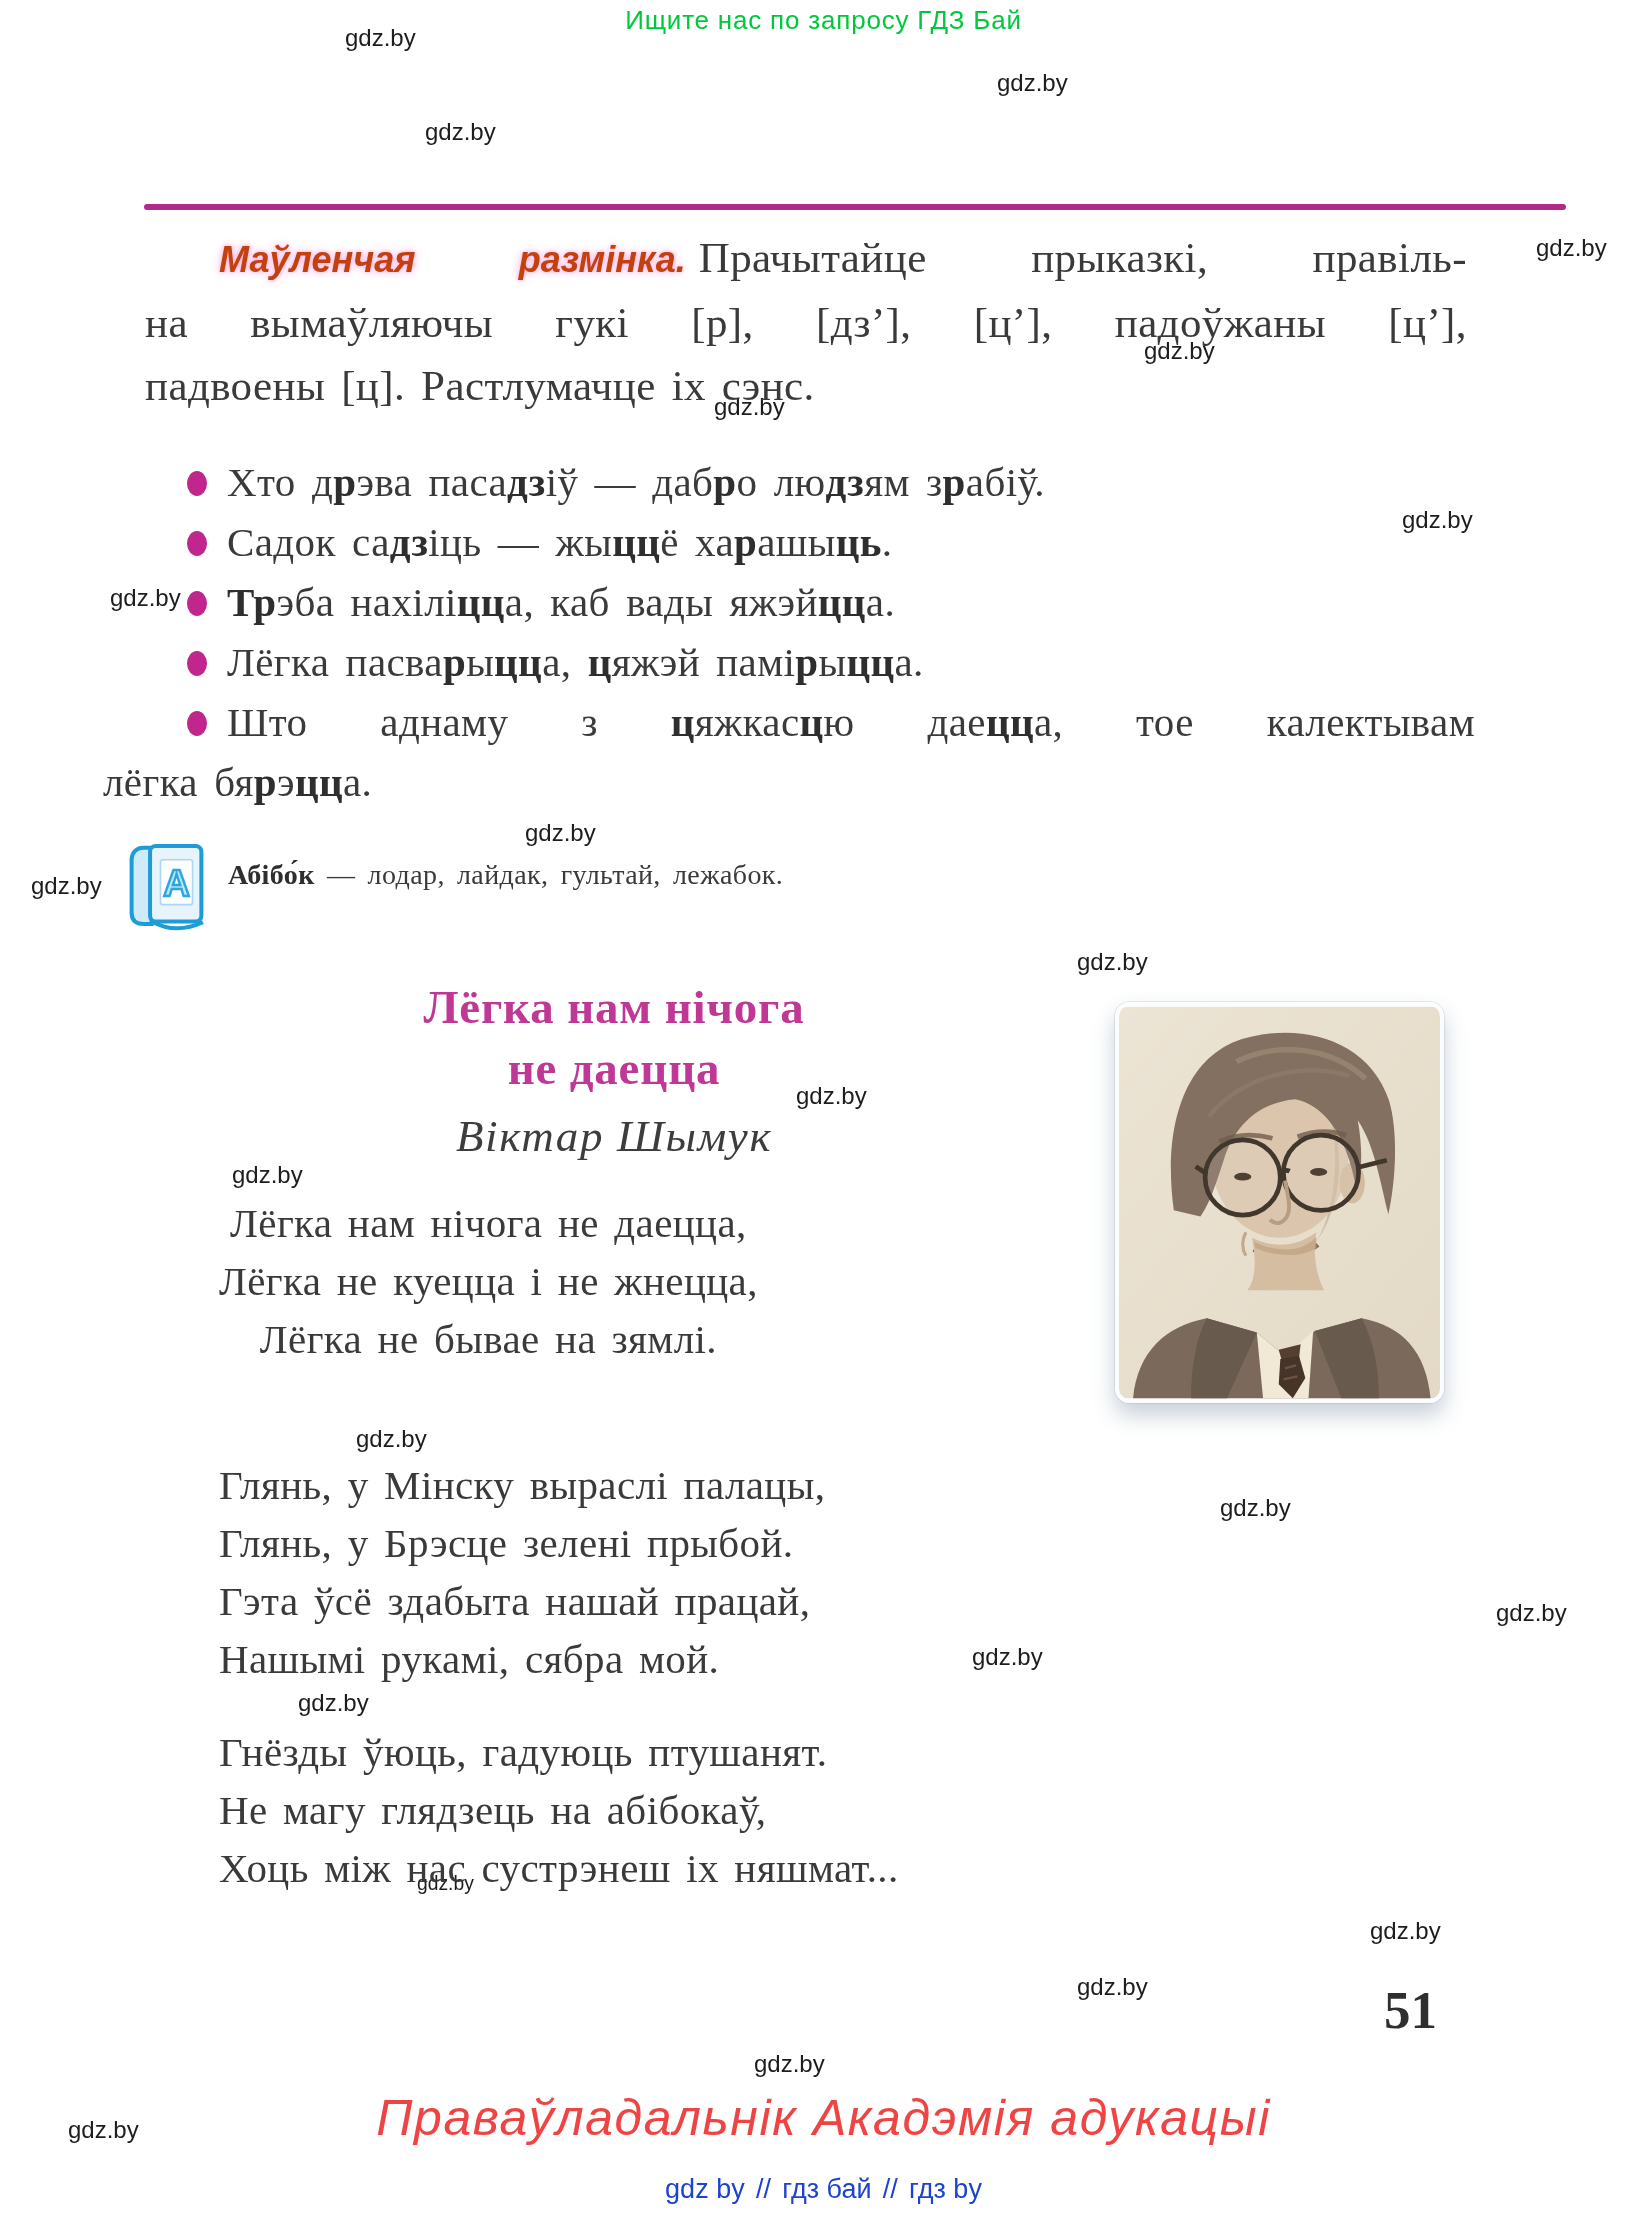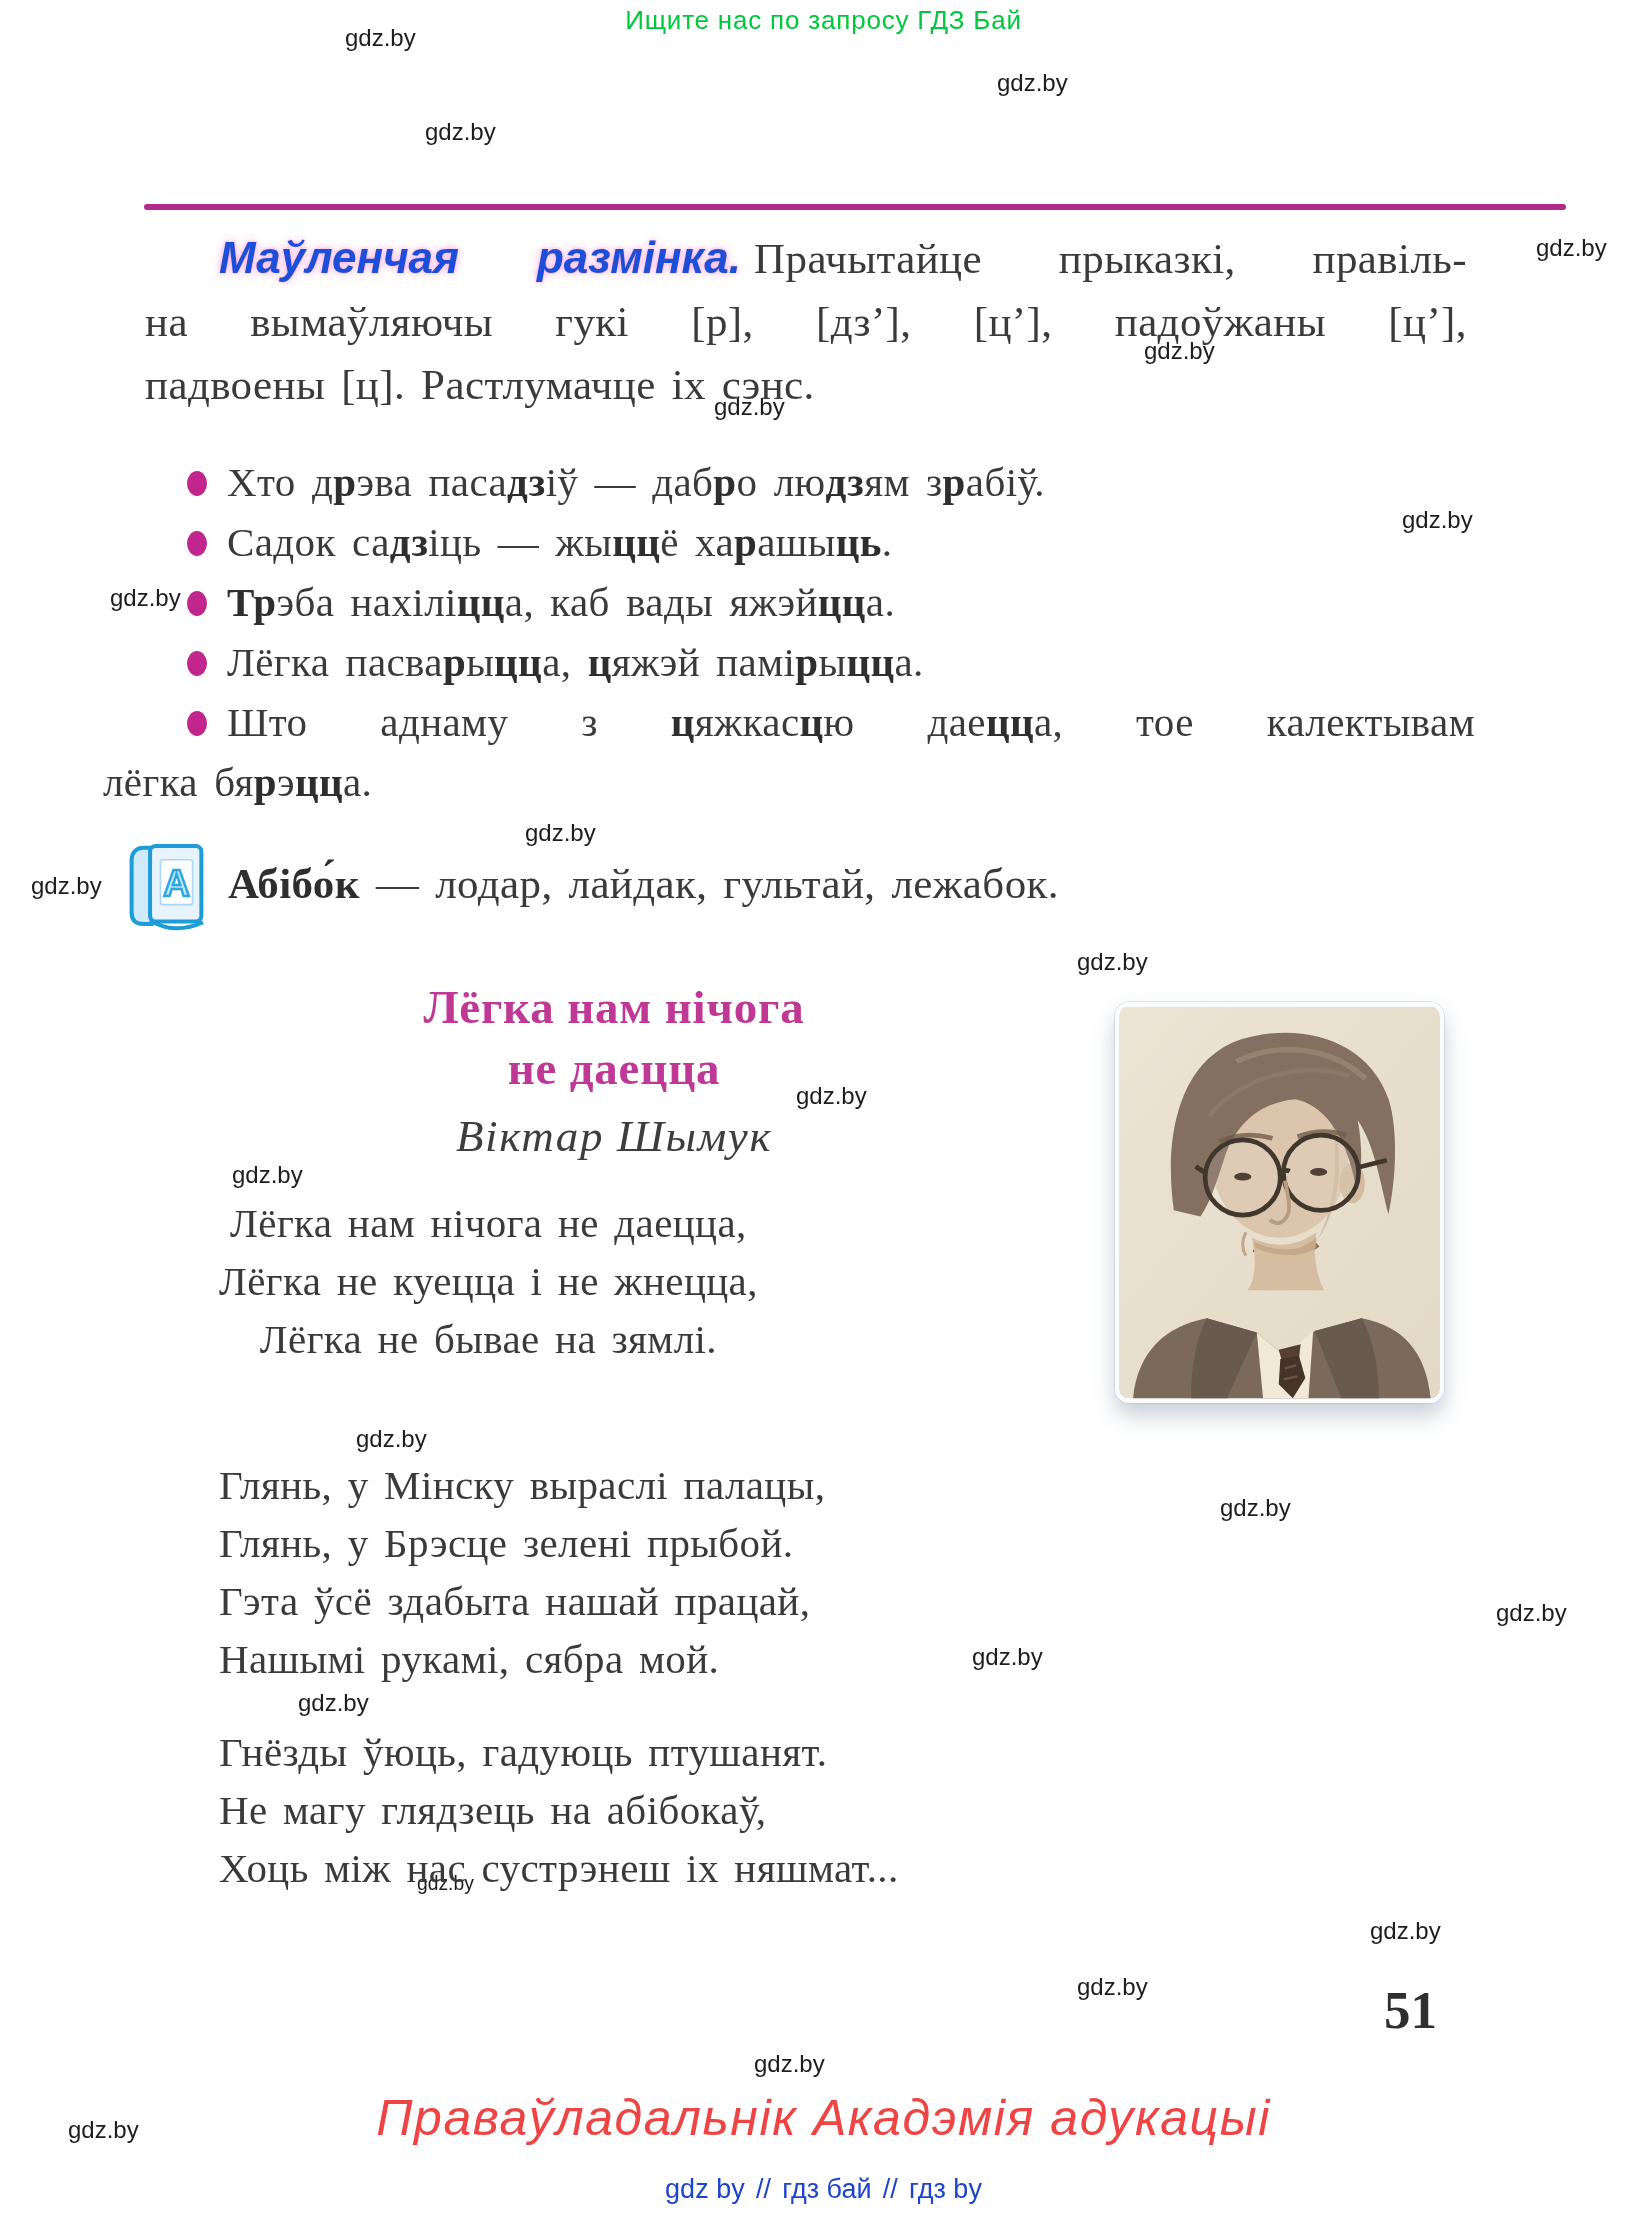--- a/index.html
+++ b/index.html
@@ -14,36 +14,36 @@
   .wm{position:absolute;font-family:"Liberation Sans",sans-serif;color:#1d1d1d;white-space:nowrap;}
 
   
   .rule{position:absolute;left:144px;top:204px;width:1422px;height:6.4px;background:#b02a8c;border-radius:3.2px;}
 
   
   .instr{position:absolute;left:145px;top:226px;width:1322px;font-size:43px;line-height:63px;
          word-spacing:4.8px;letter-spacing:0.4px;}
   .instr .l1,.instr .l2{text-align:justify;text-align-last:justify;}
   .instr .l1{padding-left:74px;}
-  .mh{font-family:"Liberation Sans",sans-serif;font-weight:bold;font-style:italic;font-size:44px;
-      color:#1d4ed8;text-shadow:0 0 9.7px #fbb0e0,0 0 3.2px #fbb0e0;padding-right:13px;letter-spacing:0;}
+  .mh{font-family:"Liberation Sans",sans-serif;font-weight:bold;font-style:italic;font-size:36px;
+      color:#c2410c;text-shadow:0 0 9.7px #fbb0e0,0 0 3.2px #fbb0e0;padding-right:13px;letter-spacing:0;}
 
   
   .proverbs{position:absolute;left:185px;top:452px;width:1290px;font-size:41px;line-height:60px;
             word-spacing:5.6px;letter-spacing:0.4px;}
   .prov{position:relative;padding-left:42px;}
   .prov .dot{position:absolute;left:1.6px;top:19.3px;width:20px;height:25px;background:#c0268c;border-radius:50%;}
   .prov b{font-weight:bold;color:#2e2e2e;}
   .prov.cont{margin-left:-82px;padding-left:0;}
   .prov.just .ptxt{display:block;text-align:justify;text-align-last:justify;}
 
   
   .dict{position:absolute;left:126px;top:840px;width:1354px;height:105px;}
   .dict-icon{position:absolute;left:0;top:1.6px;width:85px;height:89px;}
-  .dict-text{position:absolute;left:102px;top:19.3px;font-size:43px;letter-spacing:0.4px;word-spacing:4.8px;}
+  .dict-text{position:absolute;left:102px;top:19.3px;font-size:28px;letter-spacing:0.4px;word-spacing:4.8px;}
   .dict-term{font-weight:bold;color:#2e2e2e;}
 
   
   .poem-head{position:absolute;left:306px;top:977px;width:616px;text-align:center;}
   .ptitle{font-weight:bold;font-size:47px;line-height:61px;color:#bf3895;letter-spacing:0.8px;}
   .pauthor{font-style:italic;font-size:45px;margin-top:11.3px;color:#3d3d3d;letter-spacing:1.6px;}
 
   
   .stanza{position:absolute;left:219px;font-size:41px;line-height:58px;word-spacing:4.8px;letter-spacing:0.4px;}
   #stanza-1{top:1194px;text-align:center;}

